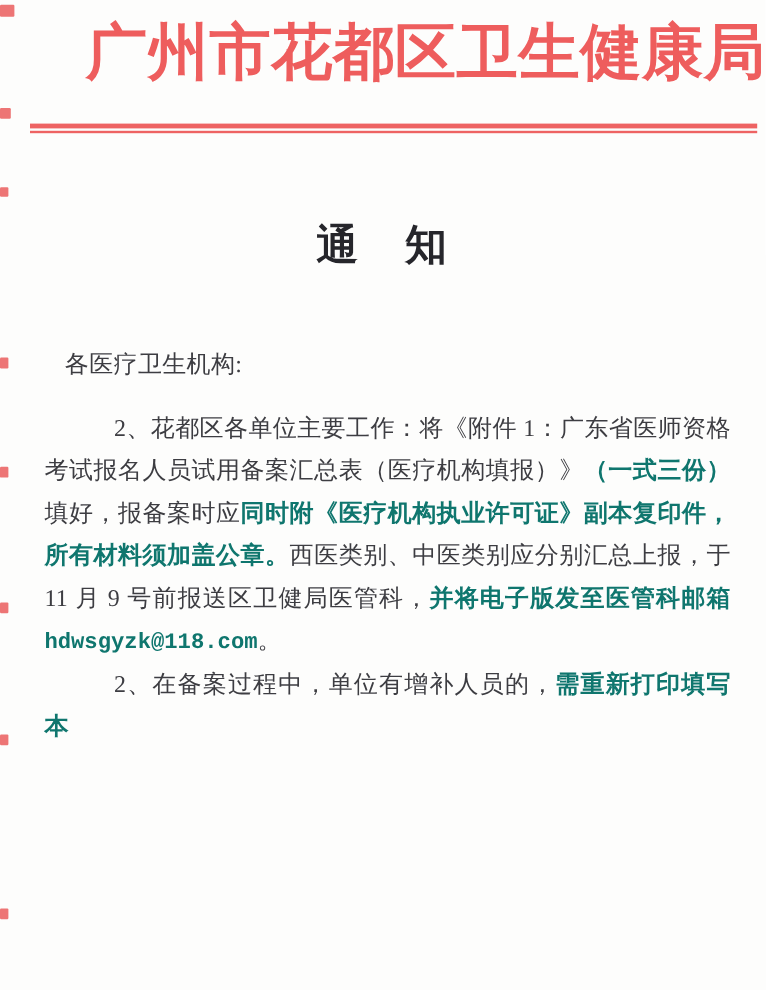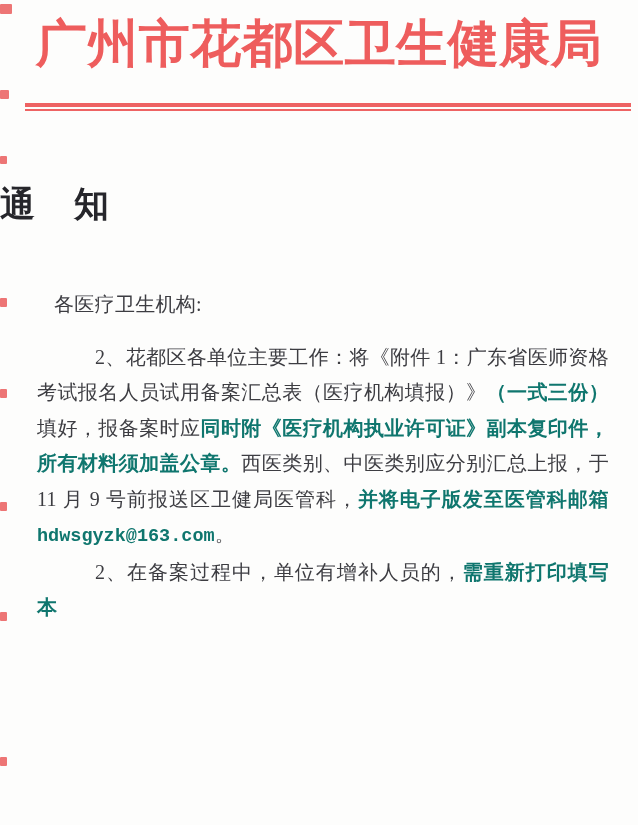--- a/index.html
+++ b/index.html
@@ -14,21 +14,21 @@
     font-family: "Liberation Serif", "DejaVu Serif", serif;
   }
 
   
   .agency {
     position: absolute;
     top: 10px;
     left: 0;
     width: 100%;
     margin: 0;
-    text-align: center;
+    text-align: right;
     font-size: 51px;
     font-weight: bold;
     letter-spacing: 0.5px;
     color: #ee5d5d;
     white-space: nowrap;
   }
 
   
   .red-rule {
     position: absolute;
@@ -42,20 +42,21 @@
     background: transparent;
   }
 
   
   .title {
     position: absolute;
     top: 181px;
     left: 0;
     width: 100%;
     margin: 0;
+    text-align: center;
     font-size: 35px;
     font-weight: bold;
     color: #26262b;
     letter-spacing: 2px;
   }
 
   
   .body {
     position: absolute;
     top: 270px;
@@ -115,19 +116,19 @@
 
   <div class="red-rule"></div>
 
   <h2 class="title">通　知</h2>
 
   <div class="body">
 
     <p class="salutation">各医疗卫生机构:</p>
 
 
-    <p class="para"><span>2、花都区各单位主要工作：将《附件 1：广东省医师资格考试报名人员试用备案汇总表（医疗机构填报）》</span><span class="b">（一式三份）</span><span>填好，报备案时应</span><span class="b">同时附《医疗机构执业许可证》副本复印件，所有材料须加盖公章。</span><span>西医类别、中医类别应分别汇总上报，于 11 月 9 号前报送区卫健局医管科，</span><span class="b u">并将电子版发至医管科邮箱 </span><span class="b u email">hdwsgyzk@163.com</span><span>。</span></p>
+    <p class="para"><span>2、花都区各单位主要工作：将《附件 1：广东省医师资格考试报名人员试用备案汇总表（医疗机构填报）》</span><span class="b">（一式三份）</span><span>填好，报备案时应</span><span class="b">同时附《医疗机构执业许可证》副本复印件，所有材料须加盖公章。</span><span>西医类别、中医类别应分别汇总上报，于 11 月 9 号前报送区卫健局医管科，</span><span class="b u">并将电子版发至医管科邮箱 </span><span class="b u email">hdwsgyzk@118.com</span><span>。</span></p>
 
 
     <p class="para"><span>2、在备案过程中，单位有增补人员的，</span><span class="b">需重新打印填写本</span></p>
 
   </div>
 </div>
 
 </body></html>

